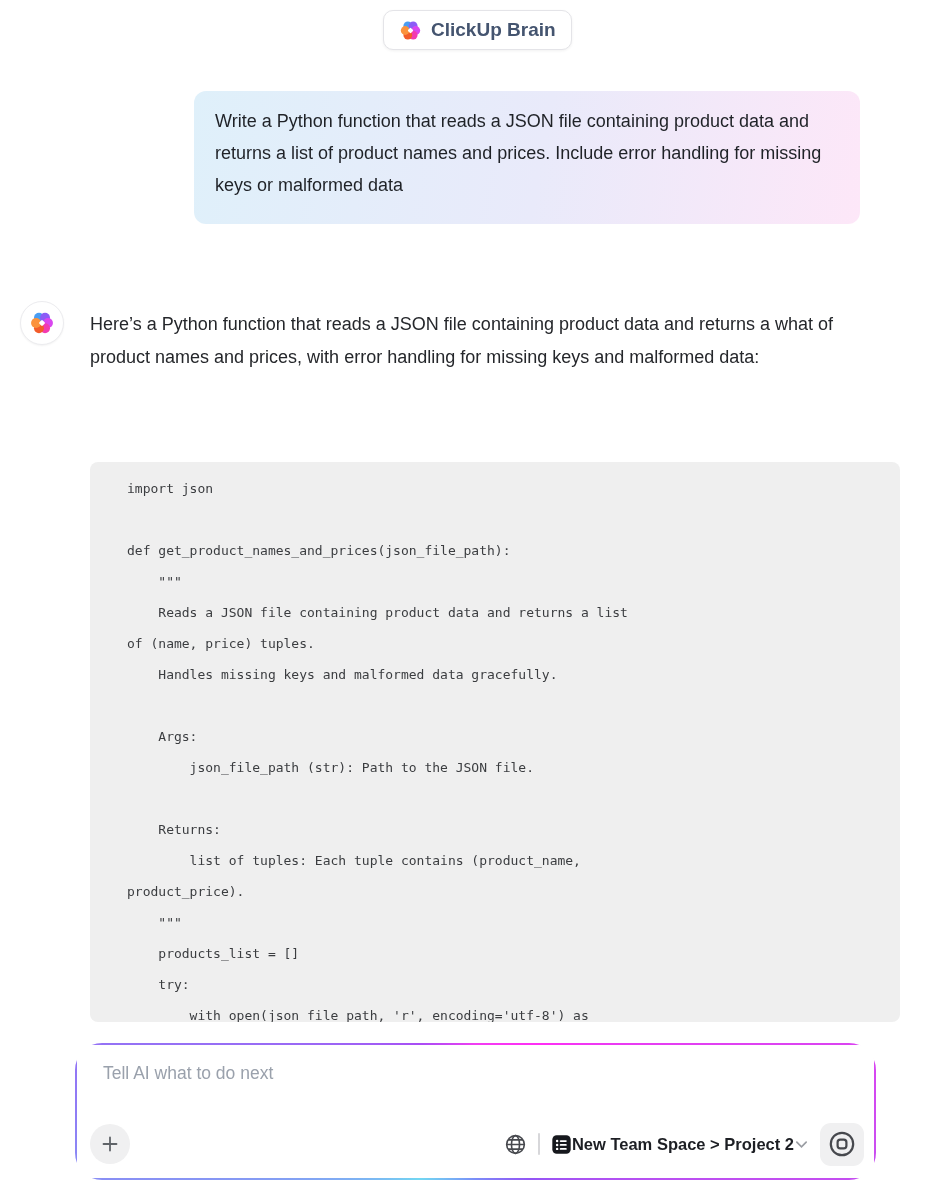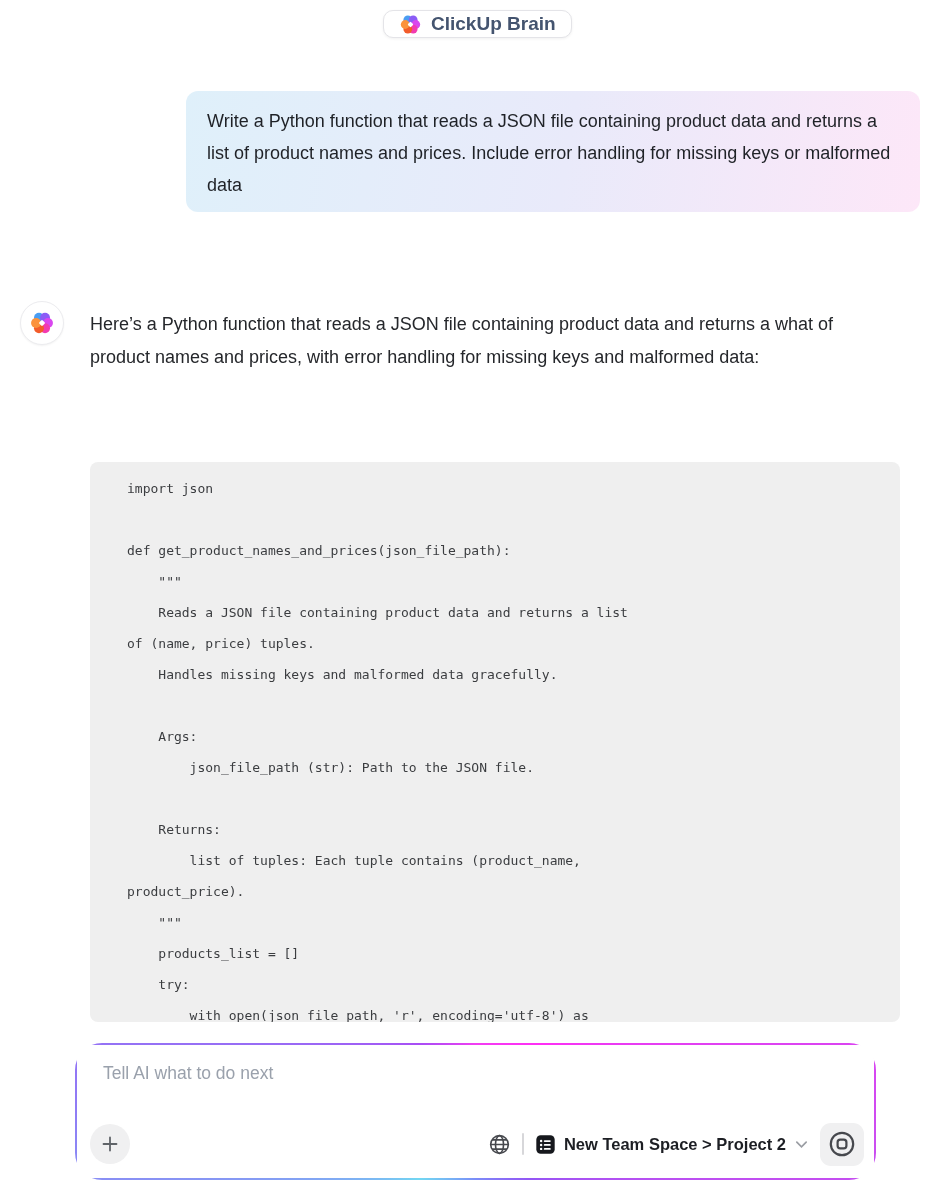--- a/index.html
+++ b/index.html
@@ -4,31 +4,31 @@
 <style>
   * { margin:0; padding:0; box-sizing:border-box; }
   html,body { background:#ffffff; }
   body {
     width:940px; height:1199px; position:relative; overflow:hidden;
     font-family:"Liberation Sans", sans-serif; color:#24262a;
   }
 
   
   .brain-badge {
-    position:absolute; left:383px; top:10px; height:28px;
+    position:absolute; left:383px; top:10px; height:40px;
     display:flex; align-items:center; gap:9px; padding:0 15px;
     background:#fff; border:1px solid #e4e4e8; border-radius:10px;
     box-shadow:0 1px 3px rgba(0,0,0,.06);
     font-size:19px; font-weight:600; color:#44546f; cursor:pointer;
   }
 
   
   .user-bubble {
-    position:absolute; left:186px; top:91px; width:734px; min-height:116px;
-    border-radius:12px; padding:14px 24px 11px 21px;
+    position:absolute; left:194px; top:91px; width:666px; min-height:116px;
+    border-radius:12px; padding:14px 24px 23px 21px;
     background:linear-gradient(100deg,#dff0fa 0%, #e9eafa 52%, #fde7f8 100%);
     font-size:18px; line-height:32px; color:#1f2227;
   }
 
   
   .ai-avatar {
     position:absolute; left:20px; top:301px; width:44px; height:44px;
     border-radius:50%; background:#fff; border:1px solid #ececef;
     box-shadow:0 1px 2px rgba(0,0,0,.05);
     display:flex; align-items:center; justify-content:center;
@@ -69,21 +69,21 @@
     border-radius:50%; background:#f0f0f1; border:none; cursor:pointer;
     display:flex; align-items:center; justify-content:center;
   }
   .composer-right {
     position:absolute; right:10px; bottom:12px; height:44px;
     display:flex; align-items:center; gap:11px;
   }
   .icon-btn { background:none; border:none; cursor:pointer; display:flex; align-items:center; }
   .v-divider { width:2px; height:22px; background:#d7d7da; border-radius:1px; }
   .location-picker {
-    display:flex; align-items:center; gap:8px; background:none; border:none;
+    display:flex; align-items:center; gap:0; background:none; border:none;
     cursor:pointer; font-family:"Liberation Sans", sans-serif;
   }
   .location-label { font-size:16.5px; font-weight:700; color:#1d1f24; white-space:nowrap; }
   .stop-btn {
     width:44px; height:43px; border-radius:11px; background:#f0f0f1; border:none;
     cursor:pointer; display:flex; align-items:center; justify-content:center;
   }
 </style>
 </head>
 <body>

